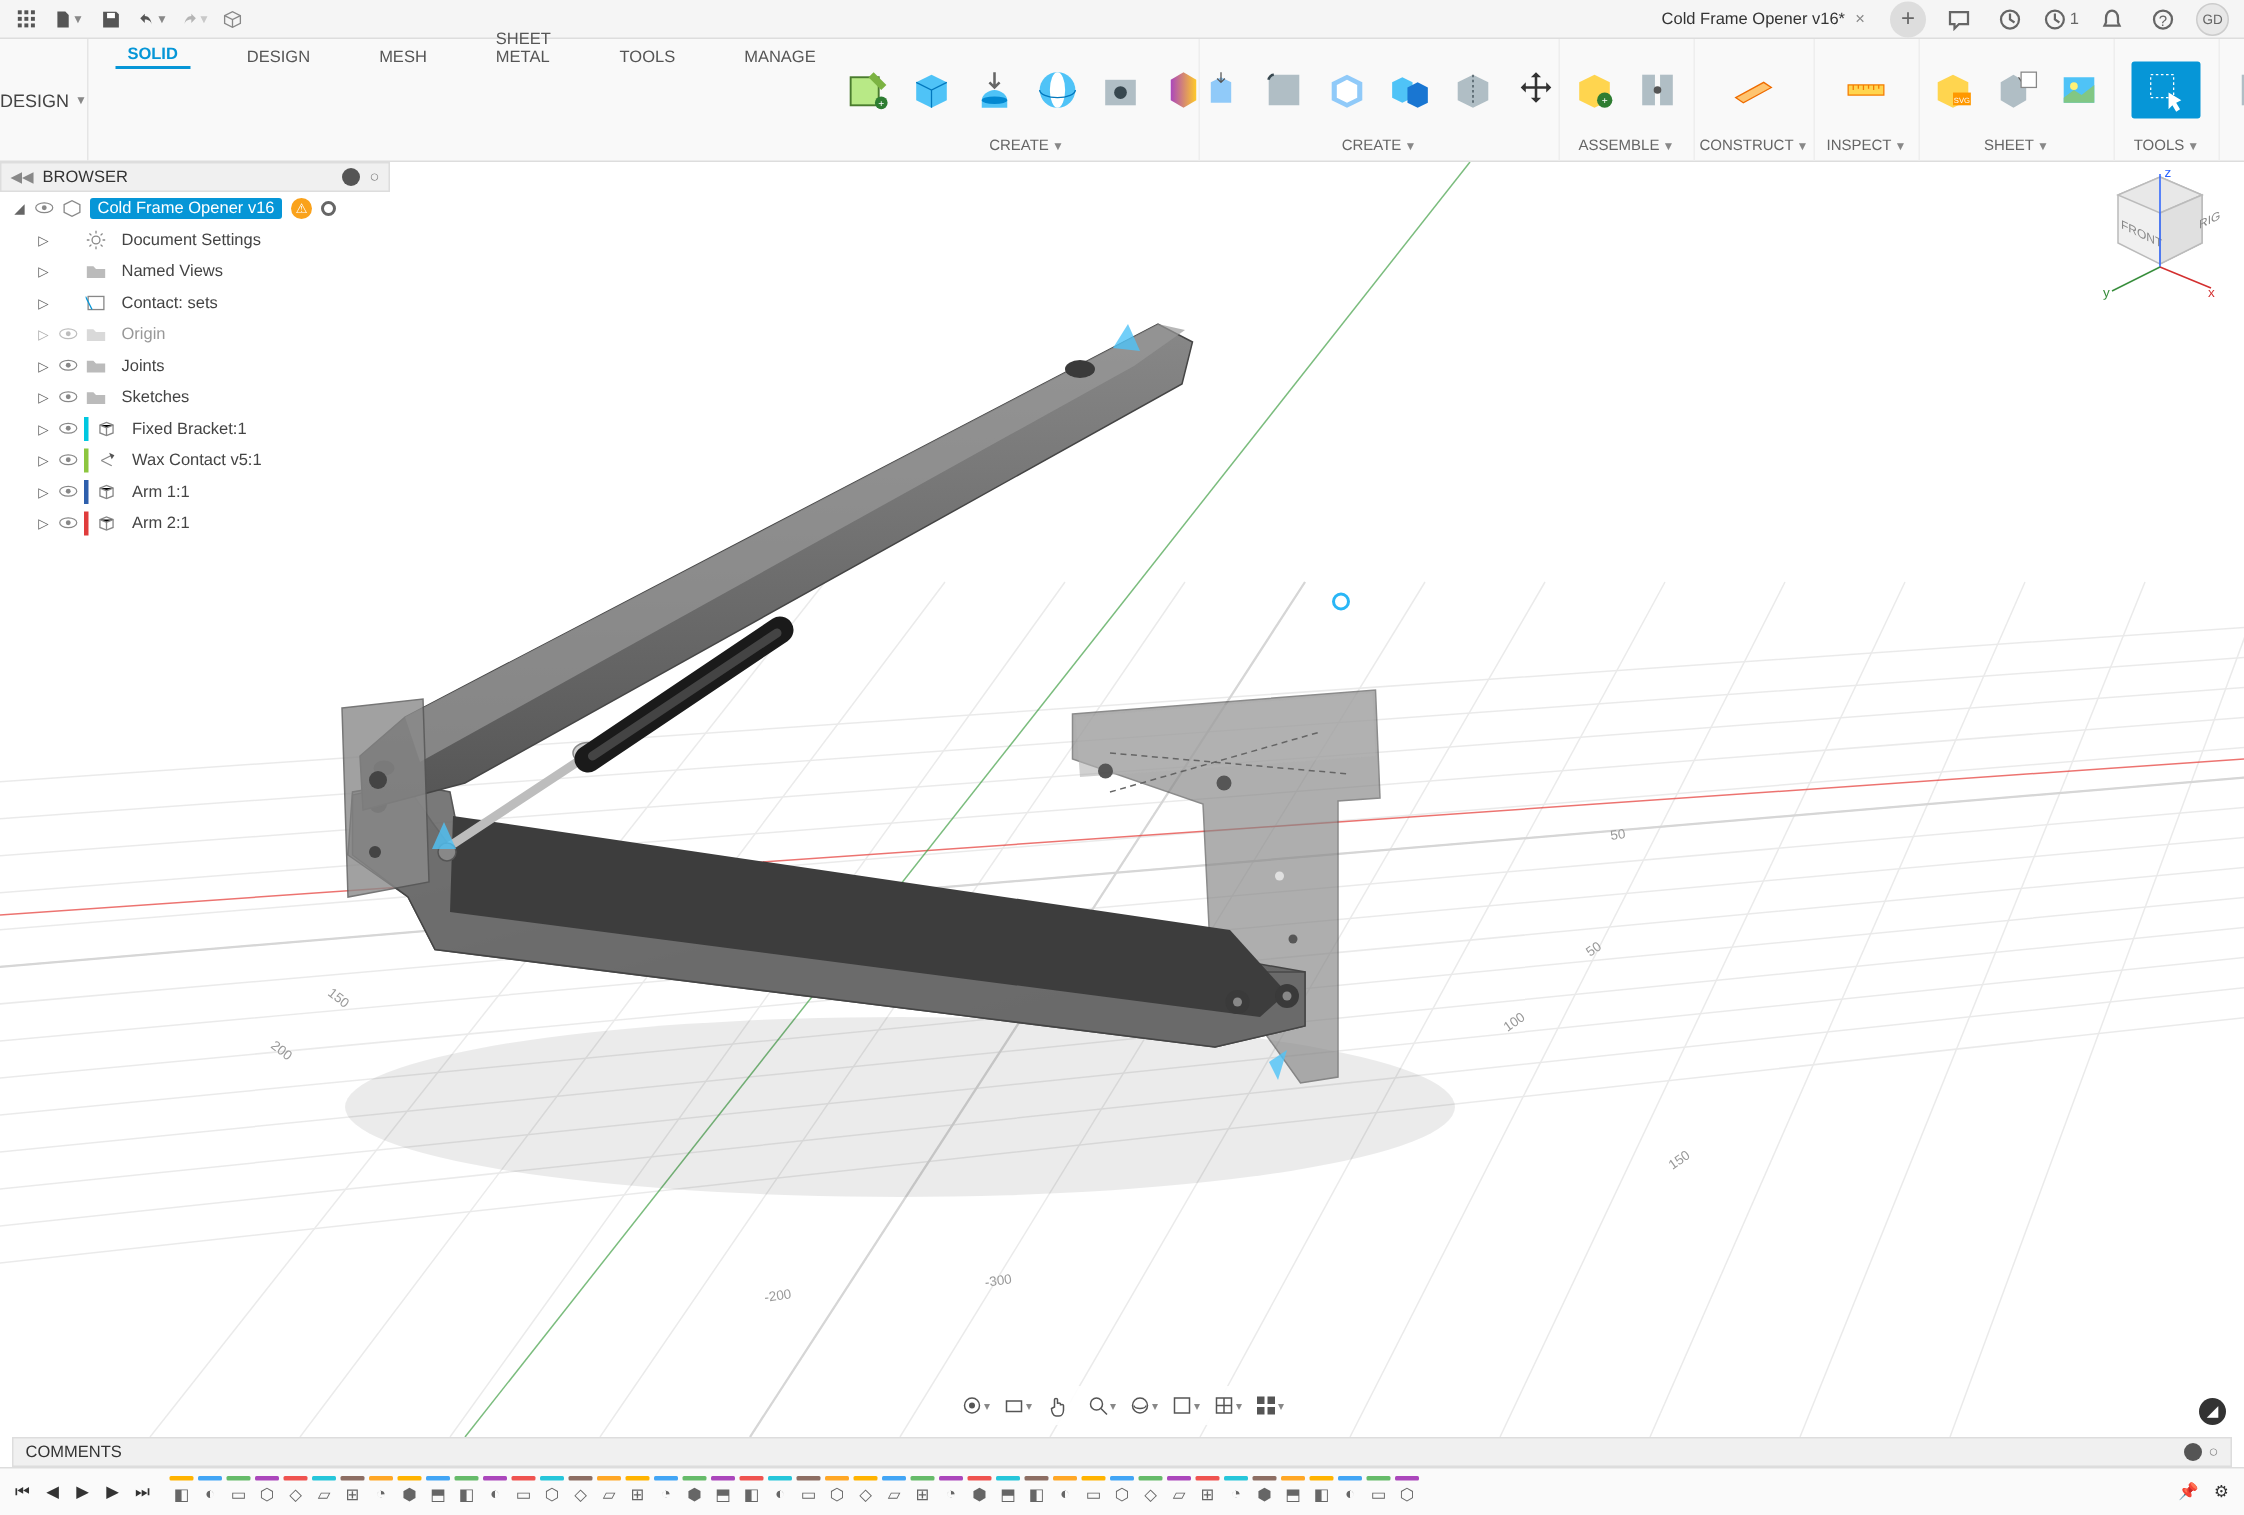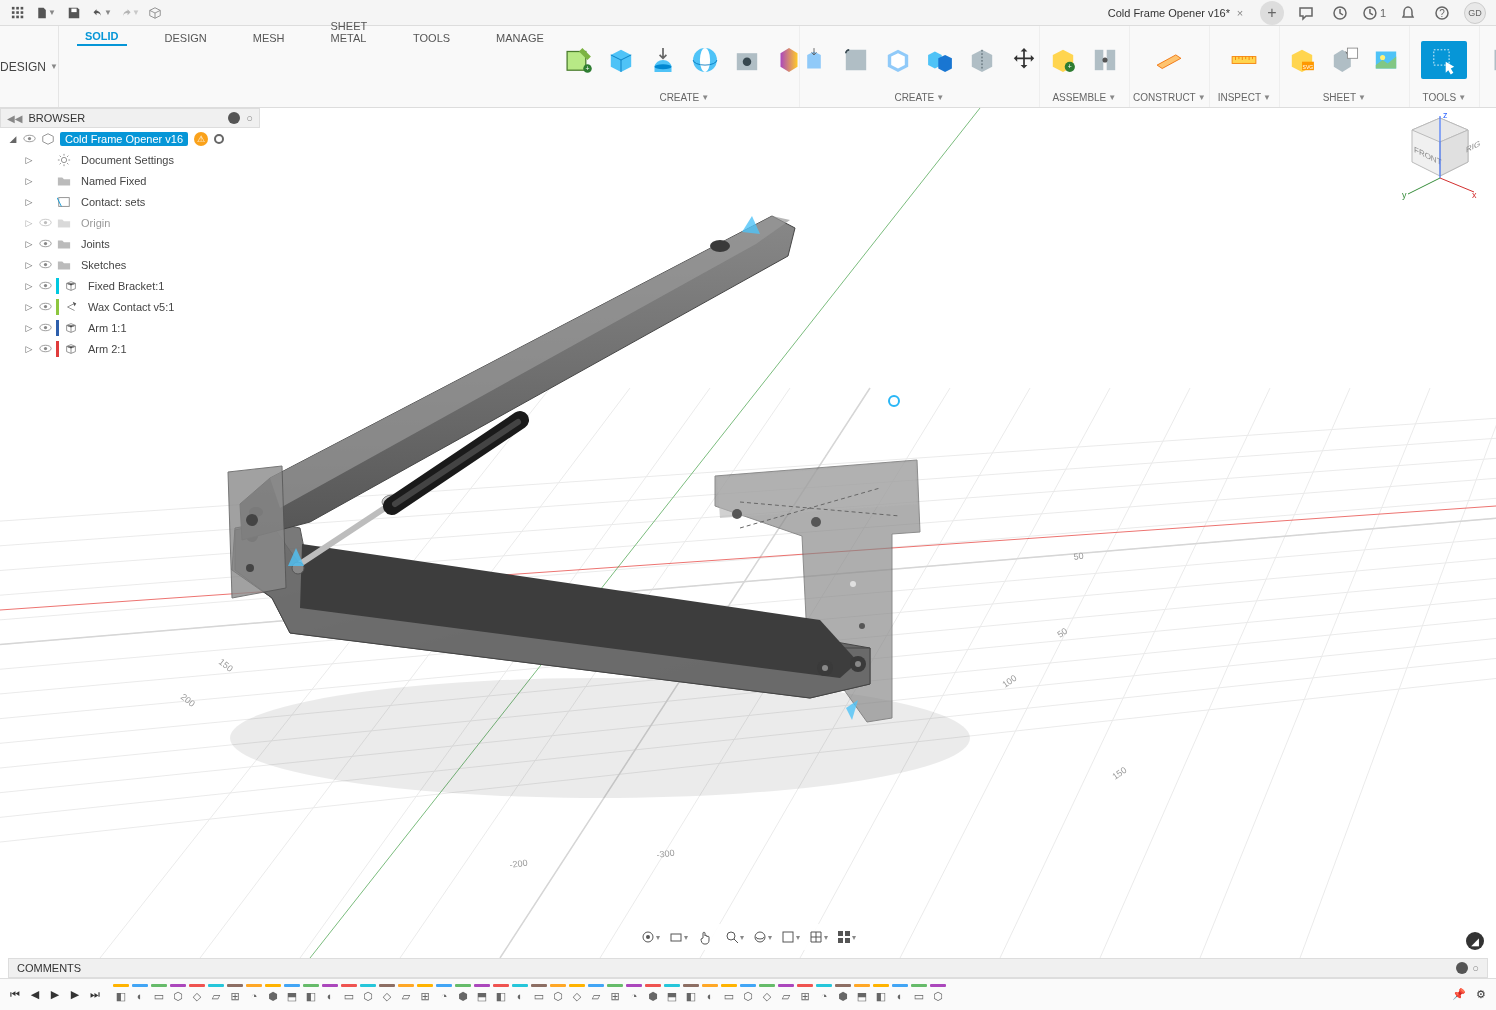--- a/index.html
+++ b/index.html
@@ -440,21 +440,21 @@
         <span class="label-box">Document Settings</span>
       </div>
       <div class="tree-row indent1">
         <span class="tw">▷</span>
         <span class="eye"></span>
         <span class="node-icon">
           <svg viewBox="0 0 16 16">
             <path d="M1 4h5l2 2h7v7H1z" fill="#bbb"></path>
           </svg>
         </span>
-        <span class="label-box">Named Fixed</span>
+        <span class="label-box">Named Views</span>
       </div>
       <div class="tree-row indent1">
         <span class="tw">▷</span>
         <span class="eye"></span>
         <span class="node-icon">
           <svg viewBox="0 0 16 16">
             <rect x="2" y="3" width="12" height="10" fill="none" stroke="#888"></rect>
             <line x="5" y1="3" x2="5" y2="13" stroke="#0696d7"></line>
           </svg>
         </span>

